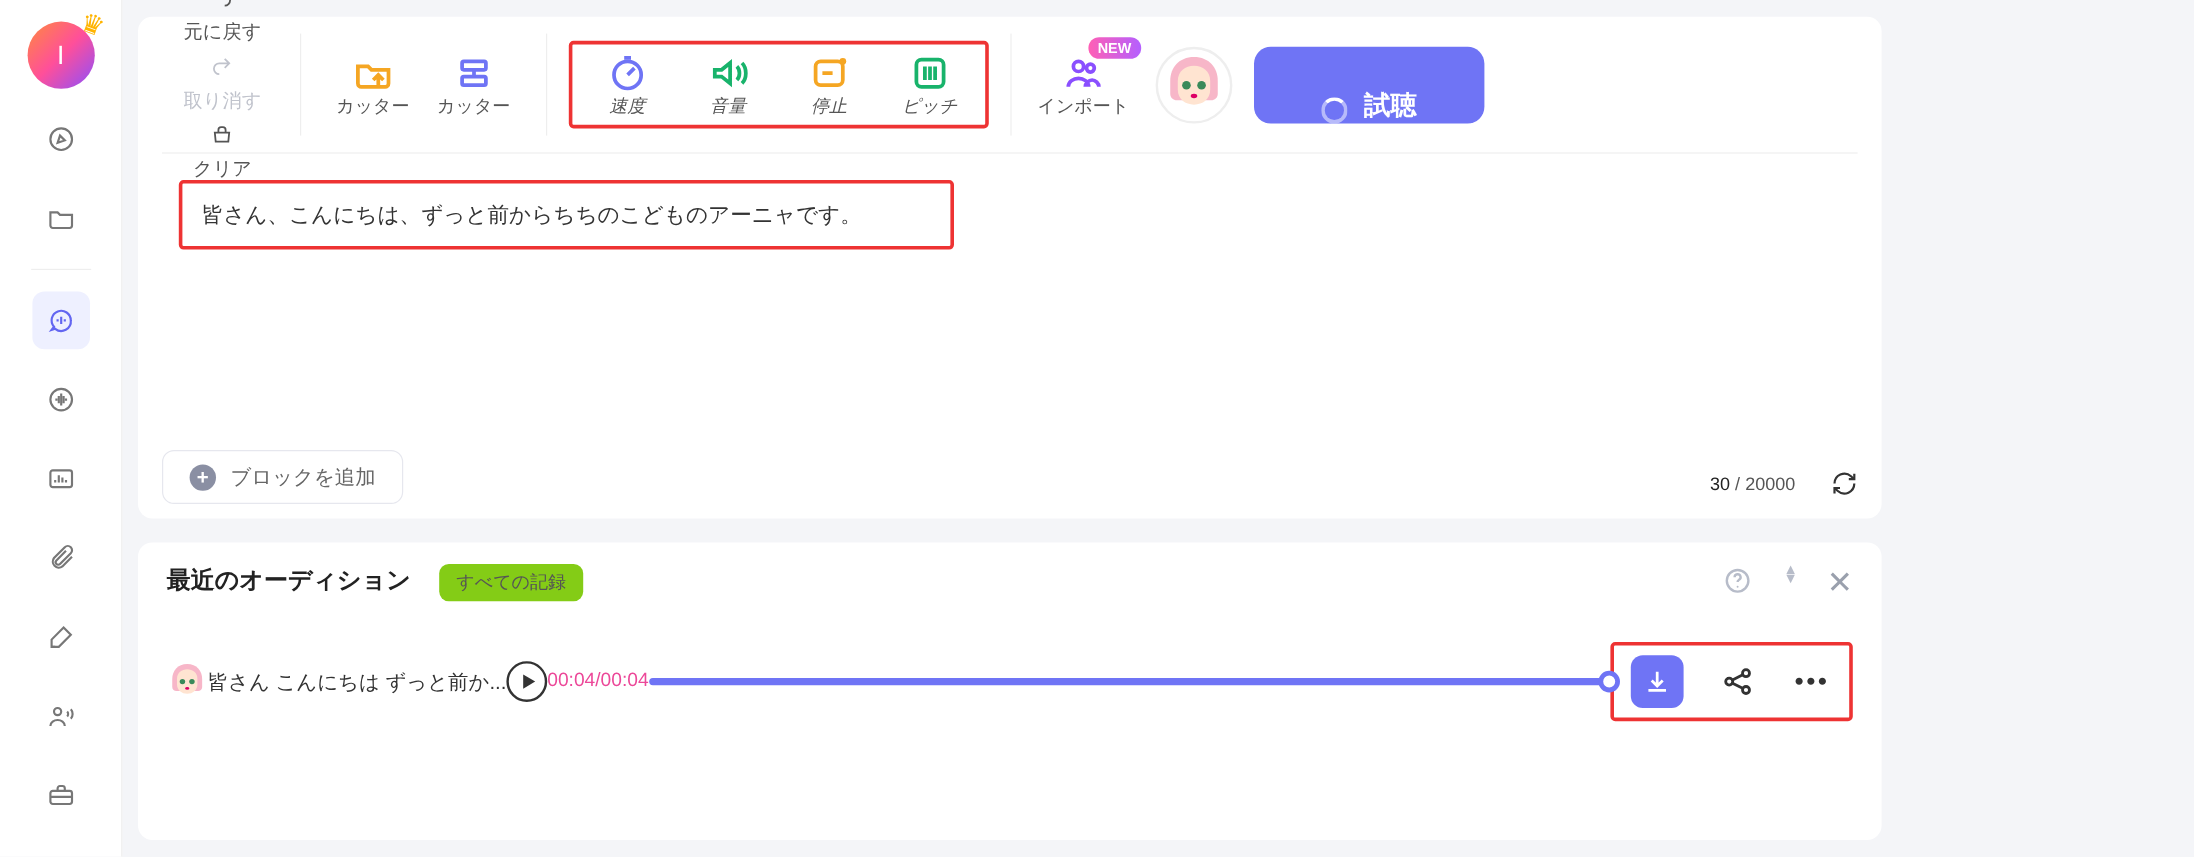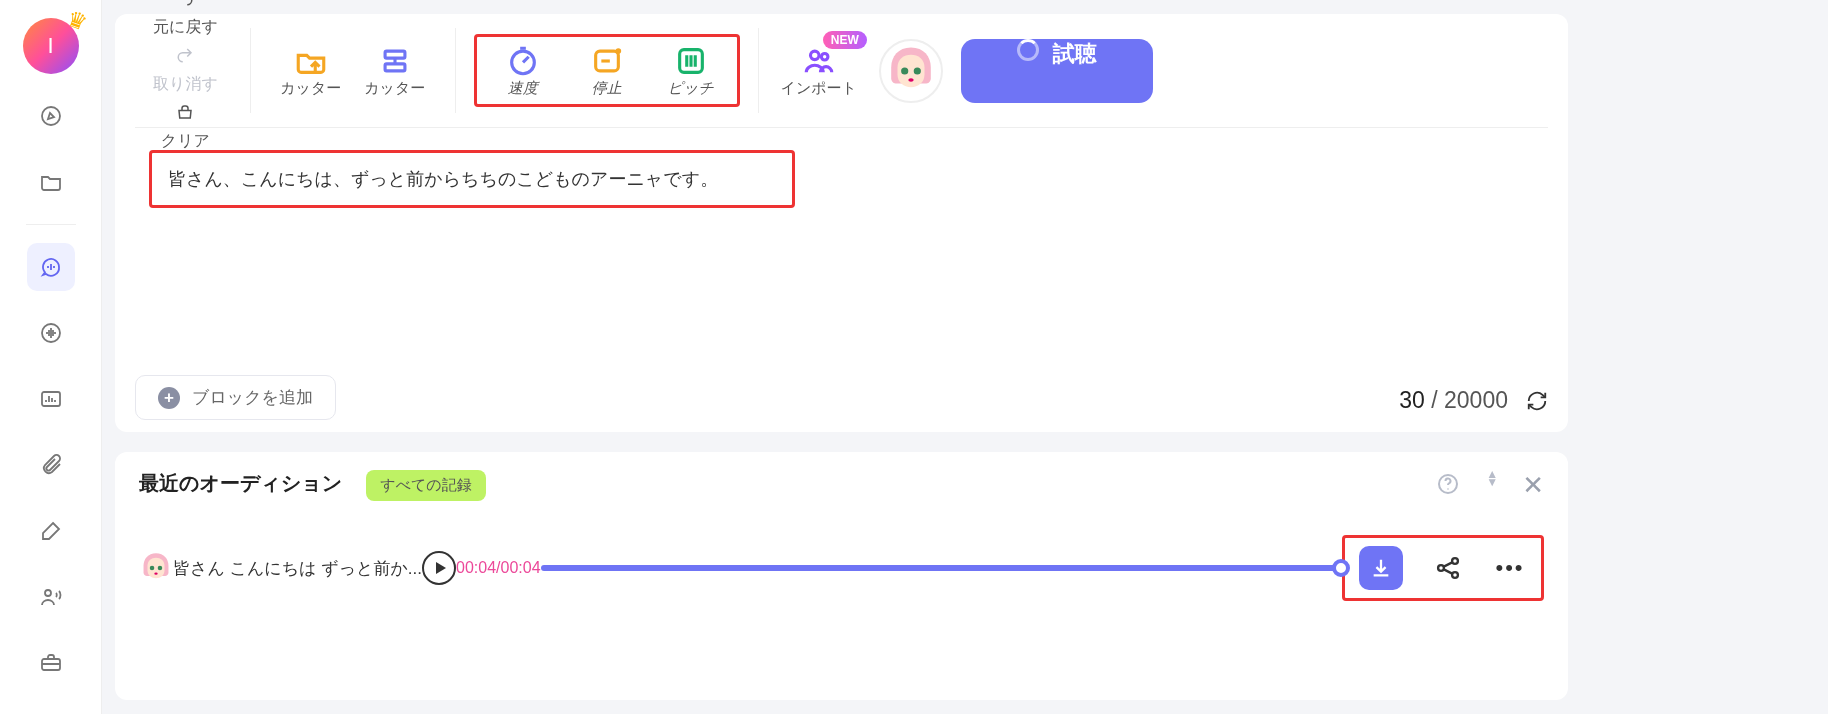--- a/index.html
+++ b/index.html
@@ -116,21 +116,21 @@
   background: #fff; border: 2px solid #eee;
   display:flex; align-items:center; justify-content:center;
   overflow:hidden; cursor:pointer; margin: 0 18px;
 }
 .voice-avatar .face { width: 54px; height: 54px; }
 .listen-btn {
   height: 64px; padding: 0 56px;
   background: #6f74f5;
   color: #fff; font-size: 22px; font-weight: 600;
   border: none; border-radius: 14px;
-  display:flex; align-items:flex-start; gap:14px; cursor:pointer;
+  display:flex; align-items:flex-end; gap:14px; cursor:pointer;
 }
 .listen-btn .spin {
   width: 22px; height: 22px; border: 3px solid rgba(255,255,255,0.5);
   border-top-color: #fff; border-radius: 50%;
 }
 
 .text-area {
   margin: 22px 0 0 14px;
   width: 646px;
   border: 3px solid #e33;
@@ -151,39 +151,39 @@
   display:flex; align-items:center; gap:12px;
   background:#fff; border:1px solid #e6e7ee; border-radius:10px;
   padding: 10px 22px; font-size:17px; color:#666; cursor:pointer;
 }
 .add-block-btn .plus {
   width:22px; height:22px; border-radius:50%; background:#8a8fa3; color:#fff;
   display:flex; align-items:center; justify-content:center; font-weight:700;
 }
 .count-row {
   position: absolute; right: 20px; bottom: 18px;
-  display:flex; align-items:center; gap:18px; color:#555; font-size:23px;
+  display:flex; align-items:center; gap:30px; color:#555; font-size:15px;
 }
 .count-row .cur { color:#222; }
 .refresh-icon { width:22px; height:22px; color:#333; cursor:pointer; }
 .refresh-icon svg { width:22px; height:22px; stroke:currentColor; fill:none; stroke-width:2; }
 
 .audition-card {
   position: absolute;
   left: 0; top: 452px;
   right: 0;
   bottom: 14px;
   padding: 18px 24px;
 }
 .aud-head {
   display:flex; align-items:flex-start; gap:24px;
 }
 .aud-title { font-size:20px; font-weight:700; color:#222; }
 .aud-tab {
-  background:#bef264; border-radius:8px; padding:6px 14px;
+  background:#84cc16; border-radius:8px; padding:6px 14px;
   font-size:15px; color:#555; cursor:pointer;
 }
 .aud-head .spacer { flex:1; }
 .aud-ctl { color:#b7bcc9; cursor:pointer; width:28px; height:28px; display:flex; align-items:center; justify-content:center; }
 .aud-ctl svg { width:24px; height:24px; stroke:currentColor; fill:none; stroke-width:2; }
 .aud-close { font-size:26px; font-weight:300; color:#9aa0ad; cursor:pointer; }
 .aud-sort { display:flex; flex-direction:column; gap:-2px; color:#b7bcc9; cursor:pointer; font-size:12px; line-height:8px; }
 
 .aud-row {
   margin-top: 34px;
@@ -355,20 +355,29 @@
                   <svg viewBox="0 0 24 24">
                     <circle stroke="#6f74f5" cx="12" cy="13" r="8"></circle>
                     <path stroke="#6f74f5" d="M12 13l4-4M10 3h4"></path>
                   </svg>
                 </span>
             <span class="lbl">速度</span>
           </div>
           <div class="tb-btn">
             <span class="icon">
                   <svg viewBox="0 0 24 24">
+                    <path stroke="#18b36b" d="M4 10v4h4l5 4V6l-5 4H4z"></path>
+                    <path stroke="#18b36b" d="M17 8c2 2 2 6 0 8M20 6c3 3 3 9 0 12"></path>
+                  </svg>
+                </span>
+            <span class="lbl">音量</span>
+          </div>
+          <div class="tb-btn">
+            <span class="icon">
+                  <svg viewBox="0 0 24 24">
                     <rect stroke="#f5a623" x="4" y="5" width="16" height="14" rx="3"></rect>
                     <path stroke="#f5a623" d="M8 12h6"></path>
                     <circle fill="#f5a623" stroke="none" cx="20" cy="5" r="2"></circle>
                   </svg>
                 </span>
             <span class="lbl">停止</span>
           </div>
           <div class="tb-btn">
             <span class="icon">
                   <svg viewBox="0 0 24 24">

